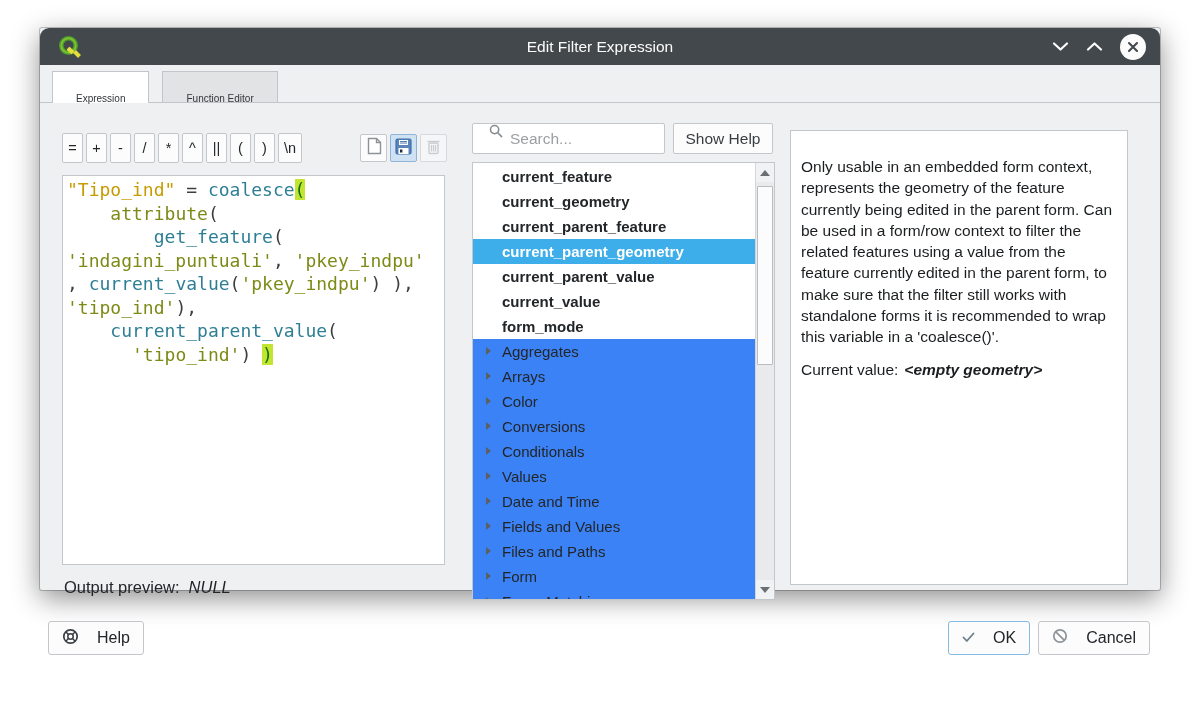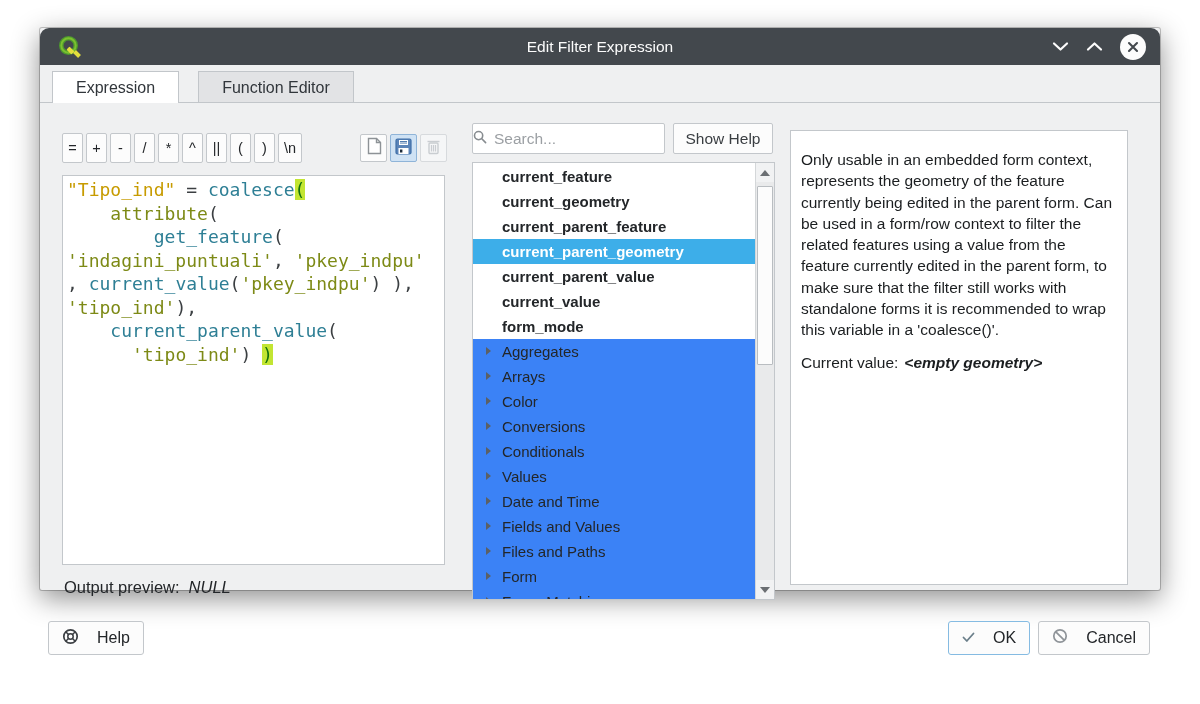--- a/index.html
+++ b/index.html
@@ -18,22 +18,22 @@
            text-align: center; color: #fcfcfc; font-size: 15.5px; }
   .wcontrols { position: absolute; right: 14px; top: 0; height: 37px;
                display: flex; align-items: center; gap: 17px; }
   .wbtn { display: flex; align-items: center; justify-content: center; cursor: default; }
   .closebtn { width: 26px; height: 26px; border-radius: 50%; background: #fcfcfc;
               display: flex; align-items: center; justify-content: center; }
 
   
   .tabline { position: absolute; left: 0; top: 74px; width: 100%; height: 1px; background: #c2c6ca; }
   .tabs { position: absolute; left: 12px; top: 43px; display: flex; }
-  .tab { height: 31px; line-height: 30px; padding: 1px 23px; font-size: 16px; color: #31363b;
-         background: #e2e3e5; border: 1px solid #c2c6ca; border-bottom: none; margin-right: 19px; }
+  .tab { height: 31px; line-height: 30px; padding: 12px 23px; font-size: 10px; color: #31363b;
+         background: #e2e3e5; border: 1px solid #c2c6ca; border-bottom: none; margin-right: 13px; }
   .tab.active { background: #ffffff; height: 32px; z-index: 3; position: relative; }
 
   
   .ops { position: absolute; left: 22px; top: 105px; display: flex; gap: 3px; }
   .opbtn { min-width: 21px; height: 30px; padding: 0 5px; background: #fcfcfc;
            border: 1px solid #c3c7cb; border-radius: 2px; font-size: 14.5px; color: #232629;
            display: flex; align-items: center; justify-content: center; }
   .iconbtns { position: absolute; left: 320px; top: 106px; display: flex; gap: 3px; }
   .ibtn { width: 27px; height: 28px; background: #fcfcfc; border: 1px solid #c3c7cb;
           border-radius: 2px; display: flex; align-items: center; justify-content: center; }
@@ -50,21 +50,21 @@
   .tk-str { color: #7d8a16; text-align: right; }
   .tk-def { color: #3b3f42; }
   .tk-hl  { background: #c2e532; color: #13700a; }
 
   .preview { position: absolute; left: 24px; top: 550px; font-size: 16.5px; color: #232629; }
   .preview .val { font-style: italic; margin-left: 9px; }
 
   
   .search { position: absolute; left: 432px; top: 95px; width: 193px; height: 31px;
             background: #ffffff; border: 1px solid #c3c7cb; border-radius: 2px;
-            display: flex; align-items: center; padding: 0 0; gap: 7px; }
+            display: flex; padding: 0 16px; gap: 7px; }
   .search input { border: none; outline: none; width: 100%; font-size: 15.5px;
                   font-family: "Liberation Sans", sans-serif; color: #232629; background: transparent; }
   .search input::placeholder { color: #9b9fa3; }
   .showhelp { position: absolute; left: 633px; top: 95px; width: 100px; height: 31px;
               background: #fcfcfc; border: 1px solid #c3c7cb; border-radius: 2px;
               font-size: 15.5px; color: #3a3e42; display: flex; align-items: center; justify-content: center; }
 
   
   .flist { position: absolute; left: 432px; top: 134px; width: 303px; height: 438px;
            background: #ffffff; border: 1px solid #c3c7cb; overflow: hidden; }
@@ -84,21 +84,21 @@
   .vbtn.up { top: 0; } .vbtn.down { bottom: 0; }
   .tri-up { width: 0; height: 0; border-left: 5px solid transparent; border-right: 5px solid transparent;
             border-bottom: 6px solid #6b6f73; }
   .tri-down { width: 0; height: 0; border-left: 5px solid transparent; border-right: 5px solid transparent;
               border-top: 6px solid #6b6f73; }
   .vthumb { position: absolute; left: 1px; top: 23px; width: 16px; height: 179px;
             background: #fcfcfc; border: 1px solid #b9bdc1; border-radius: 1px; }
 
   
   .helppanel { position: absolute; left: 750px; top: 102px; width: 338px; height: 455px;
-               background: #ffffff; border: 1px solid #c3c7cb; padding: 18px 10px;
+               background: #ffffff; border: 1px solid #c3c7cb; padding: 25px 10px;
                font-size: 15.5px; line-height: 21.3px; color: #1b1e20; overflow: hidden; }
   .curval { margin-top: 11px; }
   .curval b { font-style: italic; margin-left: 6px; }
 
   
   .btn { height: 34px; padding: 0 13px; background: #fcfcfc; border: 1px solid #c3c7cb;
          border-radius: 3px; font-size: 16px; color: #232629;
          display: flex; align-items: center; justify-content: center; gap: 18px; }
   .footer-help { position: absolute; left: 8px; top: 593px; }
   .footer-right { position: absolute; right: 10px; top: 593px; display: flex; gap: 8px; }

